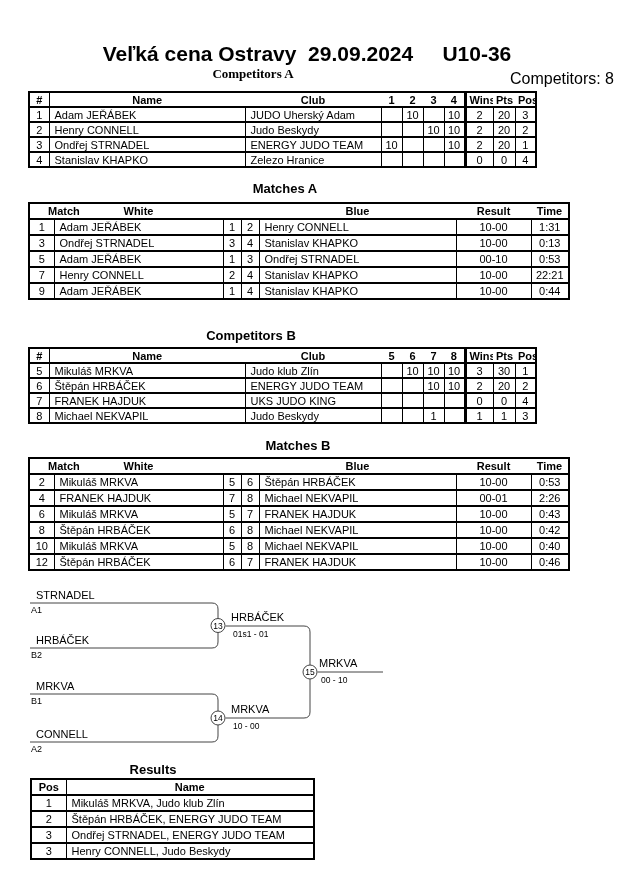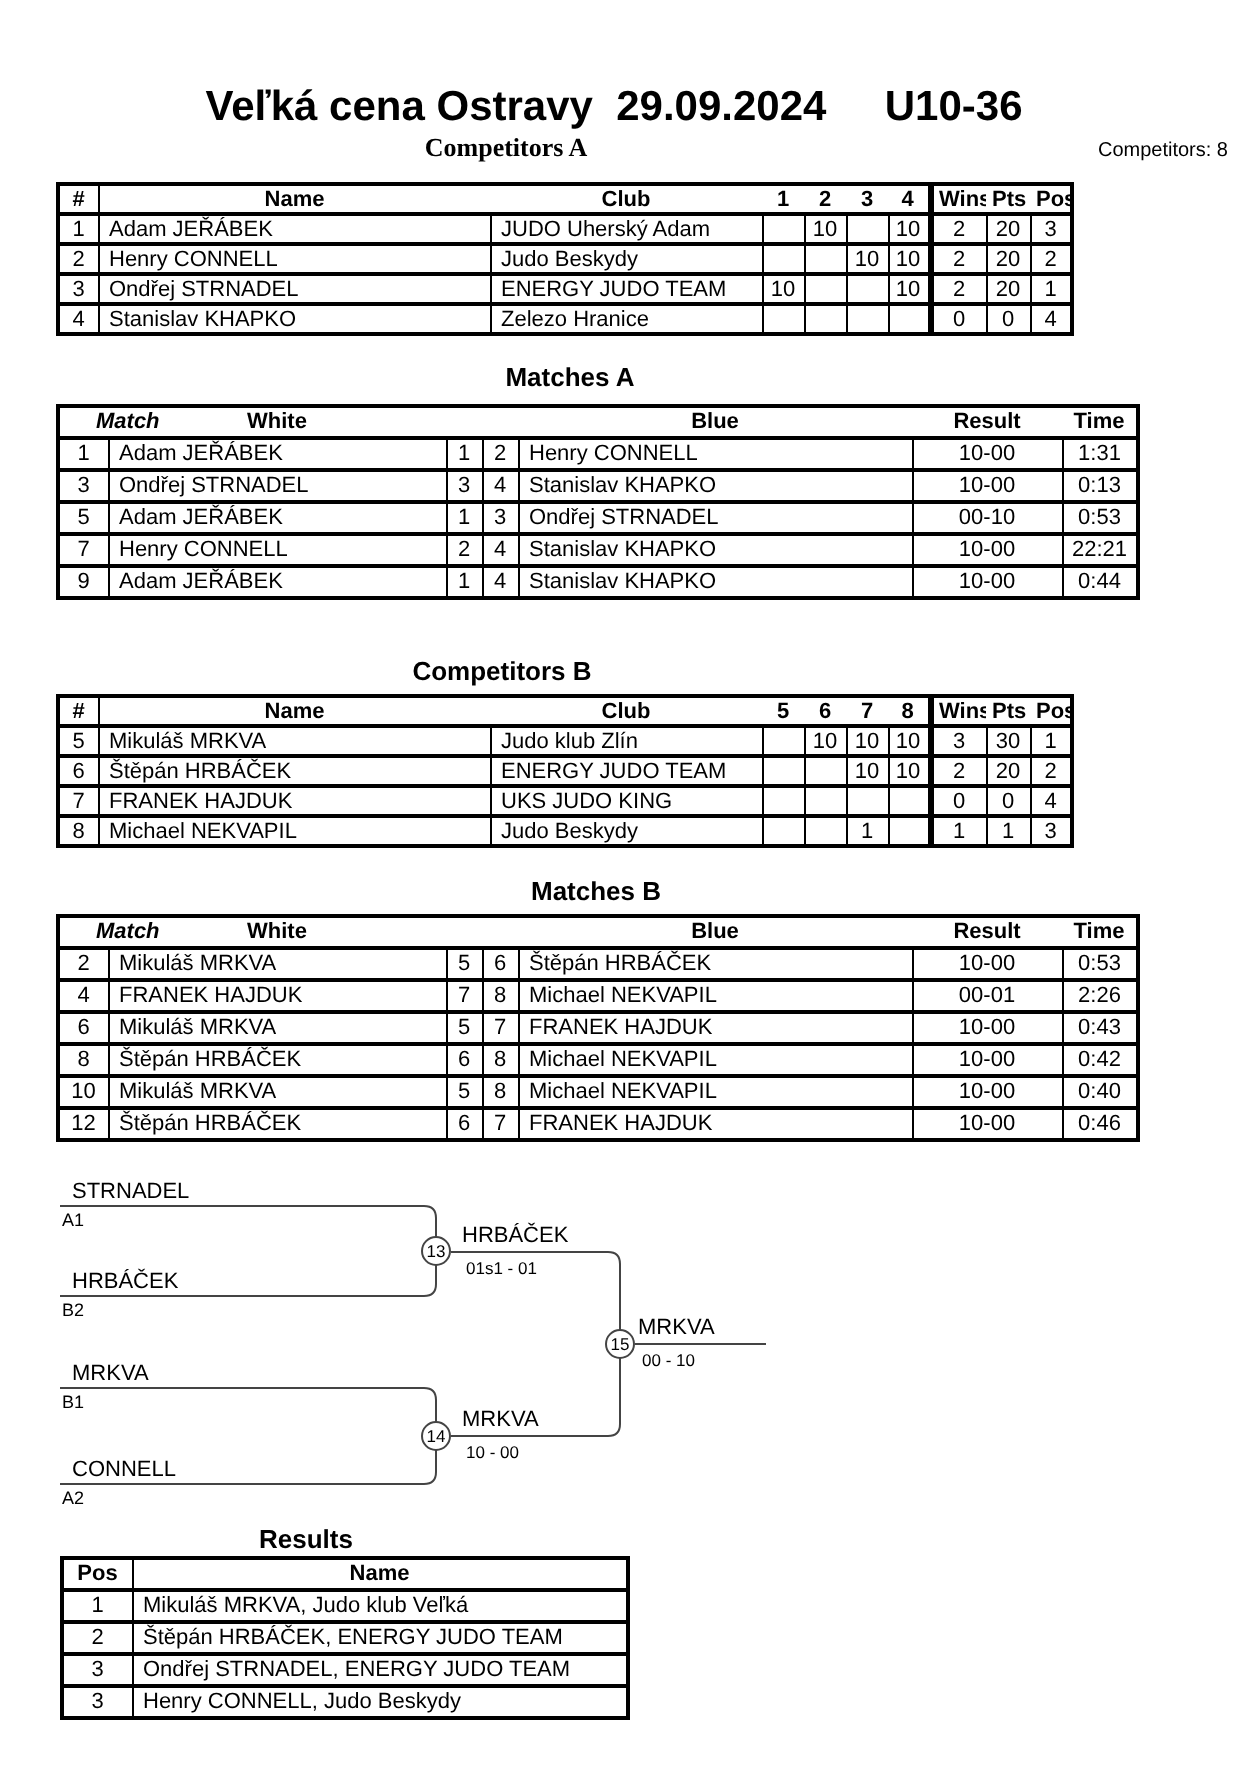--- a/index.html
+++ b/index.html
@@ -9,41 +9,41 @@
     position:relative; overflow:hidden;
   }
   .abs { position:absolute; }
   .title {
     top:42px; left:0; width:614px; text-align:center;
     font-size:21px; font-weight:bold; white-space:pre;
   }
   .sec-heading {
     width:300px; text-align:center; font-size:13px; font-weight:bold;
   }
-  .count { top:70px; right:16px; font-size:10px; }
+  .count { top:70px; right:16px; font-size:16px; }
 
   table.tbl {
     position:absolute; border-collapse:collapse; table-layout:fixed;
     font-size:11px; border:2px solid #000; background:#fff;
   }
   .tbl td, .tbl th {
     border:1px solid #000; border-top-width:2px; border-bottom-width:2px;
     padding:0 3px; height:14px; line-height:12px;
     text-align:center; vertical-align:middle;
     overflow:hidden; white-space:nowrap;
   }
   .tbl th { border-left:none; border-right:none; font-weight:bold; }
   .tbl-comp td, .tbl-comp th { height:13px; }
   
   .tbl-comp tbody td:nth-child(2), .tbl-comp tbody td:nth-child(3) { text-align:left; padding-left:5px; }
   .tbl-comp thead th:nth-child(1) { border-right:1px solid #000; }
   .tbl-comp tr > *:nth-child(8) { border-left:3px solid #000; }
   
   .tbl-match tbody td:nth-child(2), .tbl-match tbody td:nth-child(5) { text-align:left; padding-left:5px; }
-  .tbl-match thead th:nth-child(1) { text-align:right; overflow:visible; padding-left:18px;font-style:italic; }
+  .tbl-match thead th:nth-child(1) { text-align:right; overflow:visible; padding-left:18px; }
   
   .tbl-res tbody td:nth-child(2) { text-align:left; padding-left:5px; }
   .tbl-res thead th:nth-child(1) { border-right:1px solid #000; }
 
   svg.bracket { position:absolute; left:0; top:580px; }
   svg.bracket path, svg.bracket line { stroke:#444; stroke-width:1; fill:none; }
   svg.bracket circle { stroke:#444; stroke-width:1; fill:#fff; }
   svg.bracket text { font-family:"Liberation Sans", sans-serif; fill:#000; }
   .bk-name { font-size:11px; }
   .bk-seed { font-size:9px; fill:#333; }
@@ -411,21 +411,21 @@
   </colgroup>
   <thead>
       <tr>
         <th class="c0">Pos</th>
         <th class="c1">Name</th>
       </tr>
     </thead>
   <tbody>
       <tr>
         <td class="c0">1</td>
-        <td class="c1">Mikuláš MRKVA, Judo klub Veľká</td>
+        <td class="c1">Mikuláš MRKVA, Judo klub Zlín</td>
       </tr>
       <tr>
         <td class="c0">2</td>
         <td class="c1">Štěpán HRBÁČEK, ENERGY JUDO TEAM</td>
       </tr>
       <tr>
         <td class="c0">3</td>
         <td class="c1">Ondřej STRNADEL, ENERGY JUDO TEAM</td>
       </tr>
       <tr>

